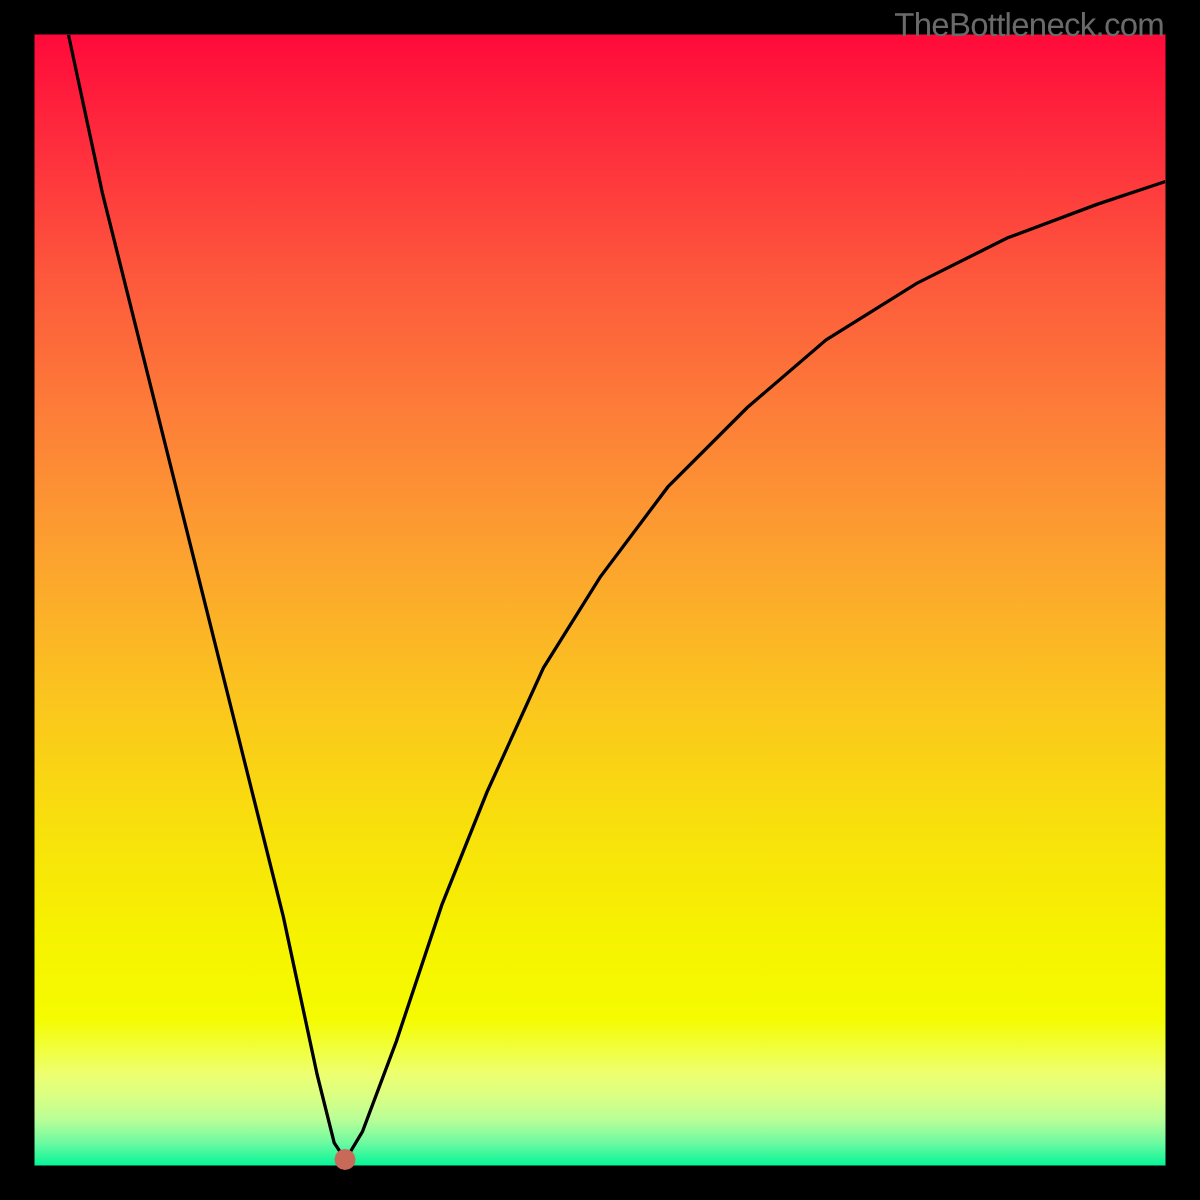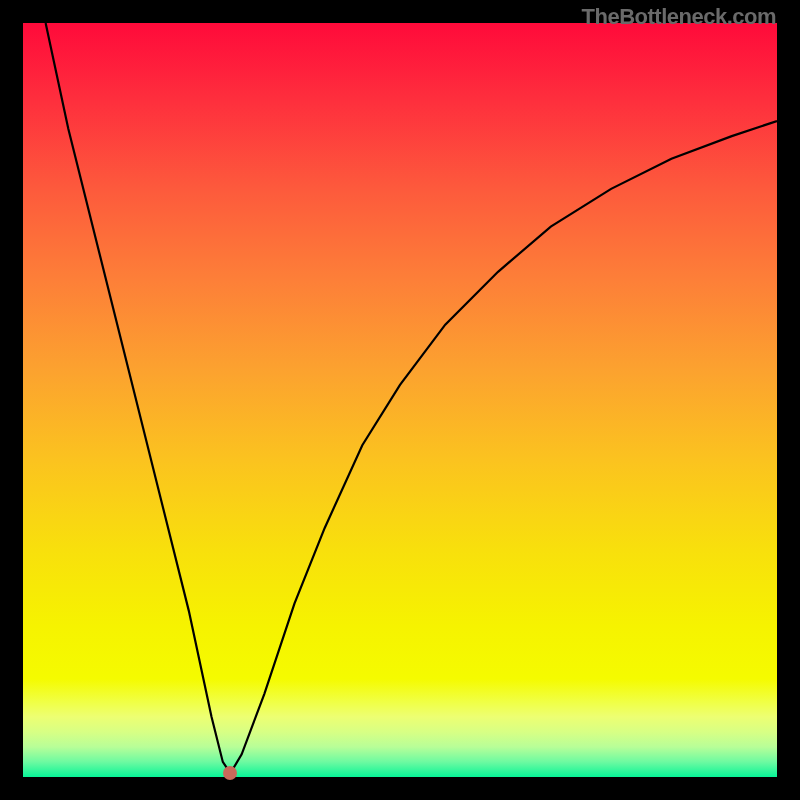--- a/index.html
+++ b/index.html
@@ -10,21 +10,21 @@
     background: #000;
     position: relative;
     font-family: Arial, sans-serif;
   }
   .watermark {
     position: absolute;
     top: 4px;
     right: 24px;
     color: #6a6a6a;
     font-size: 22px;
-    font-weight: 700;
+    font-weight: 400;
     letter-spacing: -0.5px;
     z-index: 10;
   }
   .plot-area {
     position: absolute;
     left: 23px;
     top: 23px;
     width: 754px;
     height: 754px;
     

